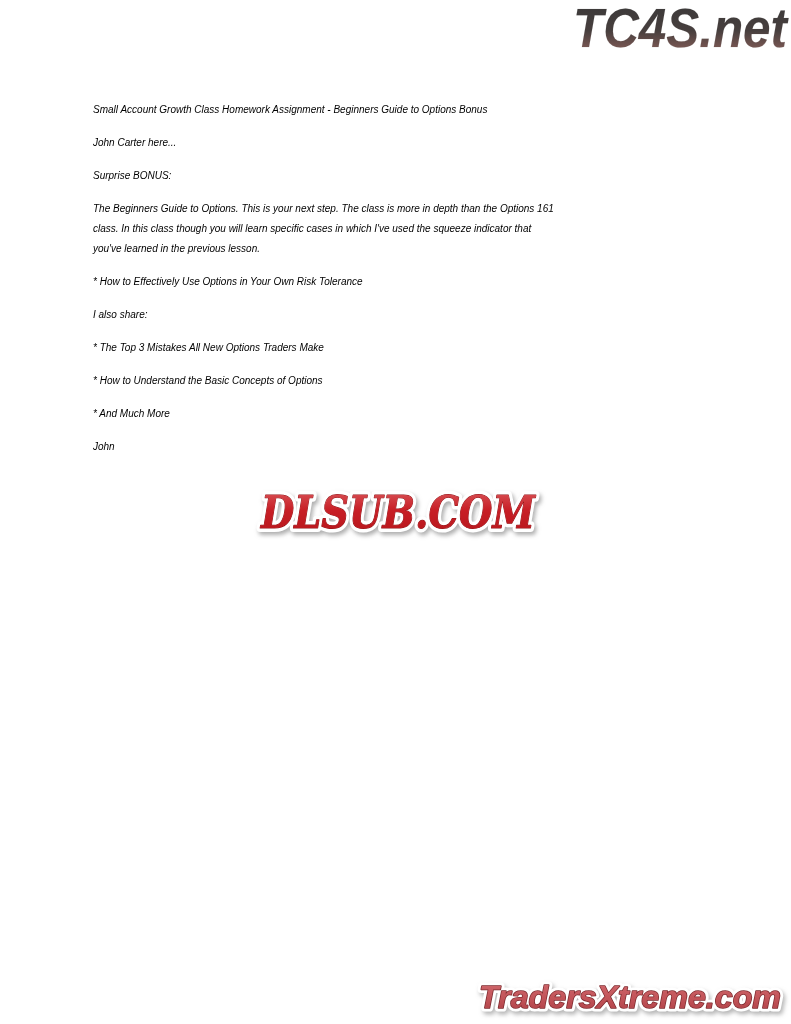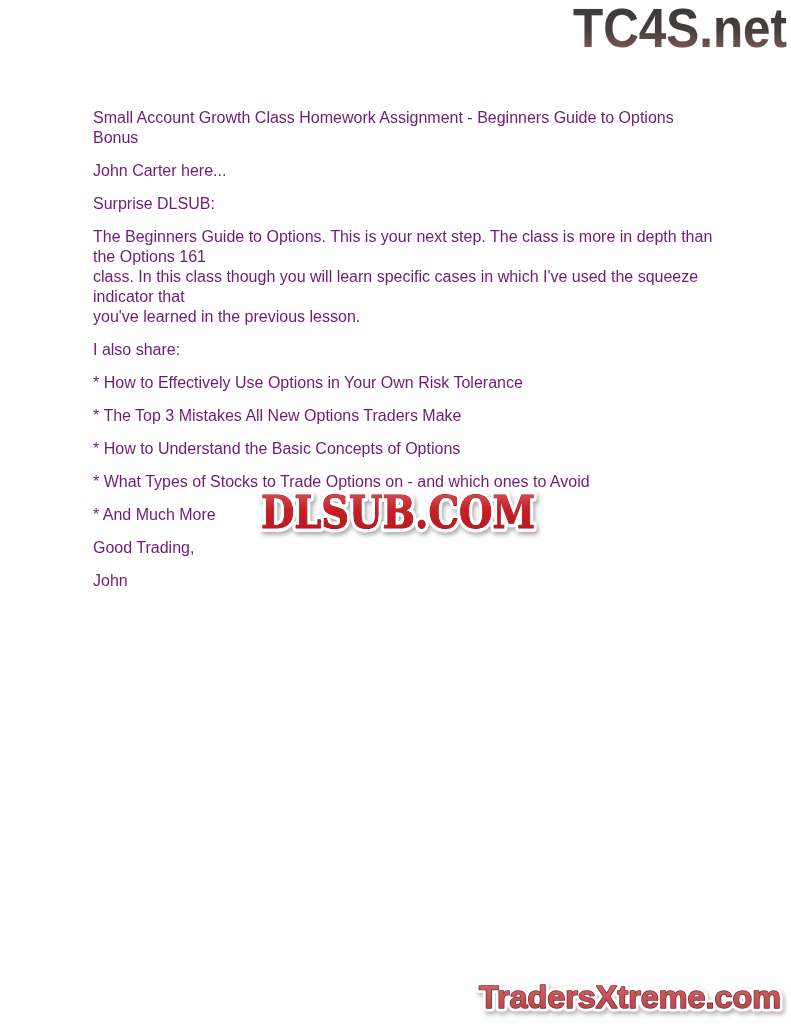--- a/index.html
+++ b/index.html
@@ -7,31 +7,32 @@
     padding: 0;
     background: #ffffff;
   }
   .page {
     position: relative;
     width: 791px;
     height: 1024px;
     background: #ffffff;
     overflow: hidden;
     font-family: "Liberation Sans", sans-serif;
+    font-style: italic;
   }
 
   
   .content {
     position: absolute;
     left: 93px;
-    top: 108px;
+    top: 100px;
     width: 625px;
-    font-size: 16px;
+    font-size: 10px;
     line-height: 20px;
-    color: #701a75;
+    color: #000000;
   }
   .content p {
     margin: 0 0 13px 0;
     white-space: pre-line;
   }
 
   
   .tc4s-logo {
     position: absolute;
     top: 2px;
@@ -73,31 +74,29 @@
         <stop offset="0.55" stop-color="#473f3e"></stop>
         <stop offset="1" stop-color="#96655f"></stop>
       </linearGradient>
     </defs>
     <text x="2" y="45" font-size="56" font-weight="700" textLength="214" lengthAdjust="spacingAndGlyphs" fill="url(#tc4s-grad)" stroke="#d8d8d8" stroke-width="0.5" paint-order="stroke">TC4S.net</text>
   </svg>
 
   <div class="content">
     <p>Small Account Growth Class Homework Assignment - Beginners Guide to Options Bonus</p>
     <p>John Carter here...</p>
-    <p>Surprise DLSUB:</p>
+    <p>Surprise BONUS:</p>
     <p>The Beginners Guide to Options. This is your next step. The class is more in depth than the Options 161
 class. In this class though you will learn specific cases in which I've used the squeeze indicator that
 you've learned in the previous lesson.</p>
+    <p>* How to Effectively Use Options in Your Own Risk Tolerance</p>
     <p>I also share:</p>
-    <p>* How to Effectively Use Options in Your Own Risk Tolerance</p>
     <p>* The Top 3 Mistakes All New Options Traders Make</p>
     <p>* How to Understand the Basic Concepts of Options</p>
-    <p>* What Types of Stocks to Trade Options on - and which ones to Avoid</p>
     <p>* And Much More</p>
-    <p>Good Trading,</p>
     <p>John</p>
   </div>
 
   <svg class="dlsub-logo" width="284" height="50" viewBox="0 0 284 50">
     <defs>
       <linearGradient id="dlsub-grad" x1="0" y1="0" x2="0" y2="1">
         <stop offset="0" stop-color="#db5a5e"></stop>
         <stop offset="0.45" stop-color="#c81f26"></stop>
         <stop offset="1" stop-color="#b5151b"></stop>
       </linearGradient>

